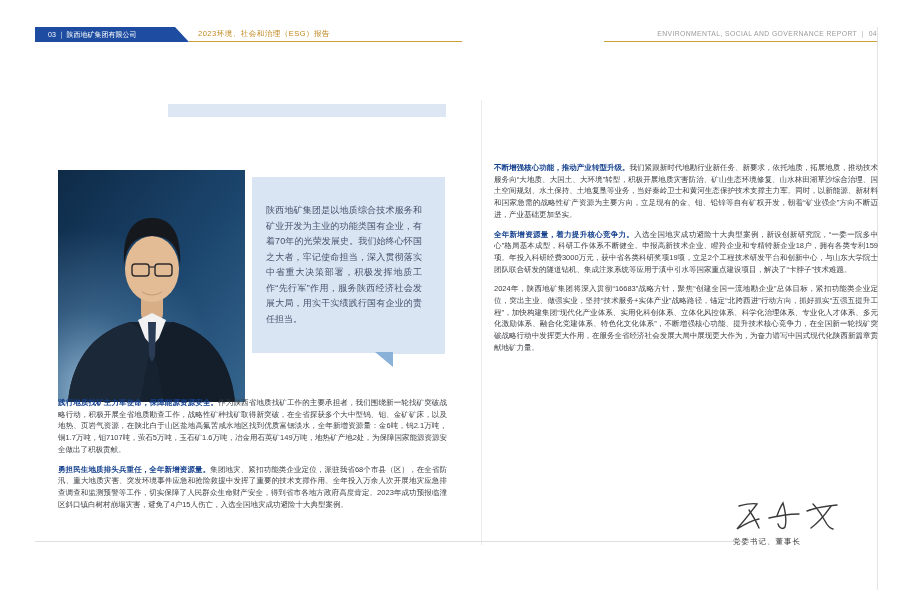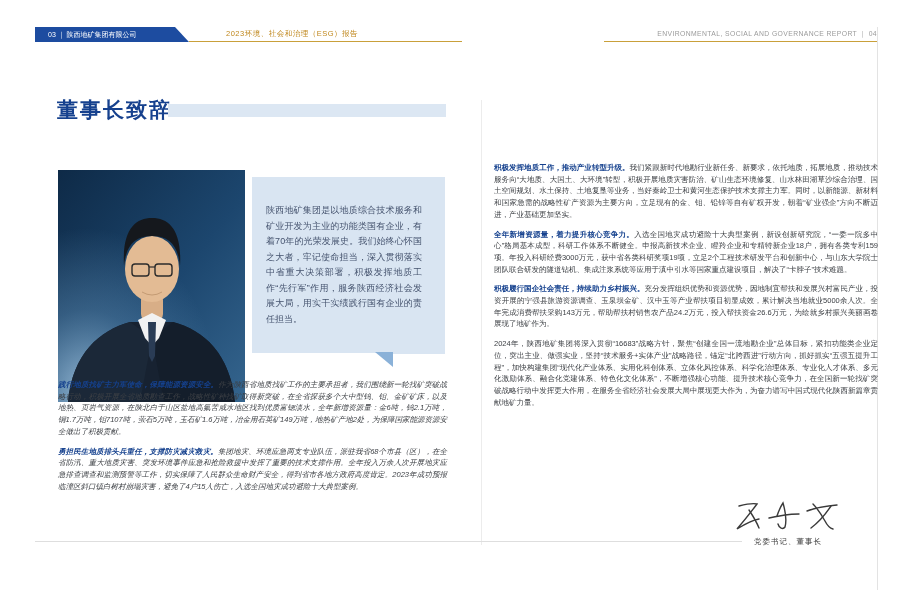--- a/index.html
+++ b/index.html
@@ -15,21 +15,21 @@
   
   .hdr-flag {
     left:35px; top:27px; width:154px; height:15px;
     background:#1d4ca0; color:#ffffff;
     font-size:7px; line-height:15px; padding-left:13px;
     clip-path:polygon(0 0, calc(100% - 14px) 0, 100% 100%, 0 100%);
     white-space:nowrap;
   }
   .hdr-cn {
     left:198px; top:29px; font-size:7.5px; color:#c0881e;
-    letter-spacing:.5px; white-space:nowrap;margin-left:28px;
+    letter-spacing:.5px; white-space:nowrap;
   }
   .hdr-line-left  { left:189px; top:41px; width:273px; height:1px; background:#c9a03a; }
   .hdr-en {
     right:23px; top:29px; font-size:6.8px; color:#9a9a9a;
     letter-spacing:.4px; white-space:nowrap; text-align:right;
   }
   .hdr-line-right { left:604px; top:41px; width:274px; height:1px; background:#c9a03a; }
 
   
   .v-gutter   { left:481px; top:100px; width:1px; height:445px; background:#ececec; }
@@ -58,46 +58,45 @@
   .intro-fold {
     left:375px; top:352px; width:18px; height:15px;
     background:#8ab1d8;
     clip-path:polygon(0 0, 100% 0, 100% 100%);
   }
 
   
   .col { text-align:justify; }
   .col p { font-size:7.5px; line-height:11.7px; color:#3d4045; margin-bottom:8px; }
   .col p b { color:#15418e; font-weight:bold; }
-  .col-left  { left:58px;  top:379px; width:389px;font-style:italic; }
+  .col-left  { left:58px;  top:397px; width:389px; }
   .col-right { left:494px; top:162px; width:384px; }
 
   
   .sig-script { left:733px; top:496px; width:110px; height:38px; }
   .sig-title  {
-    left:733px; top:537px; width:110px; text-align:center;
+    left:733px; top:537px; width:110px; text-align:left;
     font-size:7.5px; color:#3c3c3c; letter-spacing:1px; white-space:nowrap;
   }
 </style>
 </head>
 <body>
 
 <div id="page">
 
   <div class="abs hdr-flag">03 ｜ 陕西地矿集团有限公司</div>
   <div class="abs hdr-cn">2023环境、社会和治理（ESG）报告</div>
   <div class="abs hdr-line-left"></div>
   <div class="abs hdr-en">ENVIRONMENTAL, SOCIAL AND GOVERNANCE REPORT ｜ 04</div>
   <div class="abs hdr-line-right"></div>
 
   <div class="abs v-gutter"></div>
   <div class="abs v-rightedge"></div>
   <div class="abs h-footline"></div>
 
-  <div class="abs sec-title">董事长致辞</div>
   <div class="abs title-bar"></div>
 
   <div class="abs photo">
     <svg width="187" height="232" viewBox="0 0 187 232" xmlns="http://www.w3.org/2000/svg">
       <defs>
         <linearGradient id="bg" x1="0" y1="0" x2="1" y2="1">
           <stop offset="0" stop-color="#0e2a47"></stop>
           <stop offset="0.55" stop-color="#1c466e"></stop>
           <stop offset="1" stop-color="#35658e"></stop>
         </linearGradient>
@@ -125,27 +124,26 @@
     </svg>
   </div>
 
   <div class="abs intro-box">
     <p>陕西地矿集团是以地质综合技术服务和矿业开发为主业的功能类国有企业，有着70年的光荣发展史。我们始终心怀国之大者，牢记使命担当，深入贯彻落实中省重大决策部署，积极发挥地质工作“先行军”作用，服务陕西经济社会发展大局，用实干实绩践行国有企业的责任担当。</p>
   </div>
   <div class="abs intro-fold"></div>
 
   <div class="abs col col-left">
     <p><b>践行地质找矿主力军使命，保障能源资源安全。</b><span>作为陕西省地质找矿工作的主要承担者，我们围绕新一轮找矿突破战略行动，积极开展全省地质勘查工作，战略性矿种找矿取得新突破，在全省探获多个大中型钨、钼、金矿矿床，以及地热、页岩气资源，在陕北白于山区盐地高氟苦咸水地区找到优质富锶淡水，全年新增资源量：金6吨，钨2.1万吨，铜1.7万吨，钼7107吨，萤石5万吨，玉石矿1.6万吨，冶金用石英矿149万吨，地热矿产地2处，为保障国家能源资源安全做出了积极贡献。</span></p>
-    <p><b>勇担民生地质排头兵重任，支撑防灾减灾救灾。</b><span>集团地灾、环境应急两支专业队伍，派驻我省68个市县（区），在全省防汛、重大地质灾害、突发环境事件应急和抢险救援中发挥了重要的技术支撑作用。全年投入万余人次开展地灾应急排查调查和监测预警等工作，切实保障了人民群众生命财产安全，得到省市各地方政府高度肯定。2023年成功预报临潼区斜口镇白树村崩塌灾害，避免了4户15人伤亡，入选全国地灾成功避险十大典型案例。</span></p>
+    <p><b>勇担民生地质排头兵重任，全年新增资源量。</b><span>集团地灾、紧扣功能类企业定位，派驻我省68个市县（区），在全省防汛、重大地质灾害、突发环境事件应急和抢险救援中发挥了重要的技术支撑作用。全年投入万余人次开展地灾应急排查调查和监测预警等工作，切实保障了人民群众生命财产安全，得到省市各地方政府高度肯定。2023年成功预报临潼区斜口镇白树村崩塌灾害，避免了4户15人伤亡，入选全国地灾成功避险十大典型案例。</span></p>
   </div>
 
   <div class="abs col col-right">
-    <p><b>积极发挥地质工作，推动产业转型升级。</b><span>我们紧跟新时代地勘行业新任务、新要求，依托地质，拓展地质，推动技术服务向“大地质、大国土、大环境”转型，积极开展地质灾害防治、矿山生态环境修复、山水林田湖草沙综合治理、国土空间规划、水土保持、土地复垦等业务，当好秦岭卫士和黄河生态保护技术支撑主力军。同时，以新能源、新材料和国家急需的战略性矿产资源为主要方向，立足现有的金、钼、铅锌等自有矿权开发，朝着“矿业强企”方向不断迈进，产业基础更加坚实。</span></p>
+    <p><b>不断增强核心功能，推动产业转型升级。</b><span>我们紧跟新时代地勘行业新任务、新要求，依托地质，拓展地质，推动技术服务向“大地质、大国土、大环境”转型，积极开展地质灾害防治、矿山生态环境修复、山水林田湖草沙综合治理、国土空间规划、水土保持、土地复垦等业务，当好秦岭卫士和黄河生态保护技术支撑主力军。同时，以新能源、新材料和国家急需的战略性矿产资源为主要方向，立足现有的金、钼、铅锌等自有矿权开发，朝着“矿业强企”方向不断迈进，产业基础更加坚实。</span></p>
     <p><b>全年新增资源量，着力提升核心竞争力。</b><span>入选全国地灾成功避险十大典型案例，新设创新研究院，“一委一院多中心”格局基本成型，科研工作体系不断健全。申报高新技术企业、瞪羚企业和专精特新企业18户，拥有各类专利159项。年投入科研经费3000万元，获中省各类科研奖项19项，立足2个工程技术研发平台和创新中心，与山东大学院士团队联合研发的隧道钻机、集成注浆系统等应用于滇中引水等国家重点建设项目，解决了“卡脖子”技术难题。</span></p>
-    <p><b>积极履行国企社会责任，持续助力乡村振兴。</b><span>充分发挥组织优势和资源优势，因地制宜帮扶和发展兴村富民产业，投资开展的宁强县旅游资源调查、玉泉坝金矿、汉中玉等产业帮扶项目初显成效，累计解决当地就业5000余人次。全年完成消费帮扶采购143万元，帮助帮扶村销售农产品24.2万元，投入帮扶资金26.6万元，为绘就乡村振兴美丽画卷展现了地矿作为。</span></p>
     <p><b></b><span>2024年，陕西地矿集团将深入贯彻“16683”战略方针，聚焦“创建全国一流地勘企业”总体目标，紧扣功能类企业定位，突出主业、做强实业，坚持“技术服务+实体产业”战略路径，锚定“北跨西进”行动方向，抓好抓实“五强五提升工程”，加快构建集团“现代化产业体系、实用化科创体系、立体化风控体系、科学化治理体系、专业化人才体系、多元化激励体系、融合化党建体系、特色化文化体系”，不断增强核心功能、提升技术核心竞争力，在全国新一轮找矿突破战略行动中发挥更大作用，在服务全省经济社会发展大局中展现更大作为，为奋力谱写中国式现代化陕西新篇章贡献地矿力量。</span></p>
   </div>
 
   <div class="abs sig-script">
     <svg width="110" height="38" viewBox="0 0 110 38" xmlns="http://www.w3.org/2000/svg">
       <g fill="none" stroke="#3a3a3a" stroke-width="1.4" stroke-linecap="round">
         <path d="M6,10 C14,8 20,7 24,8 C18,16 10,26 4,33 C12,28 20,24 26,23"></path>
         <path d="M16,14 C20,20 24,27 26,32"></path>
         <path d="M44,20 C46,14 48,10 50,7 C52,14 54,24 52,31 C50,34 46,32 45,28"></path>
         <path d="M36,22 C40,21 46,20 52,19 C58,18 62,18 66,18"></path>

